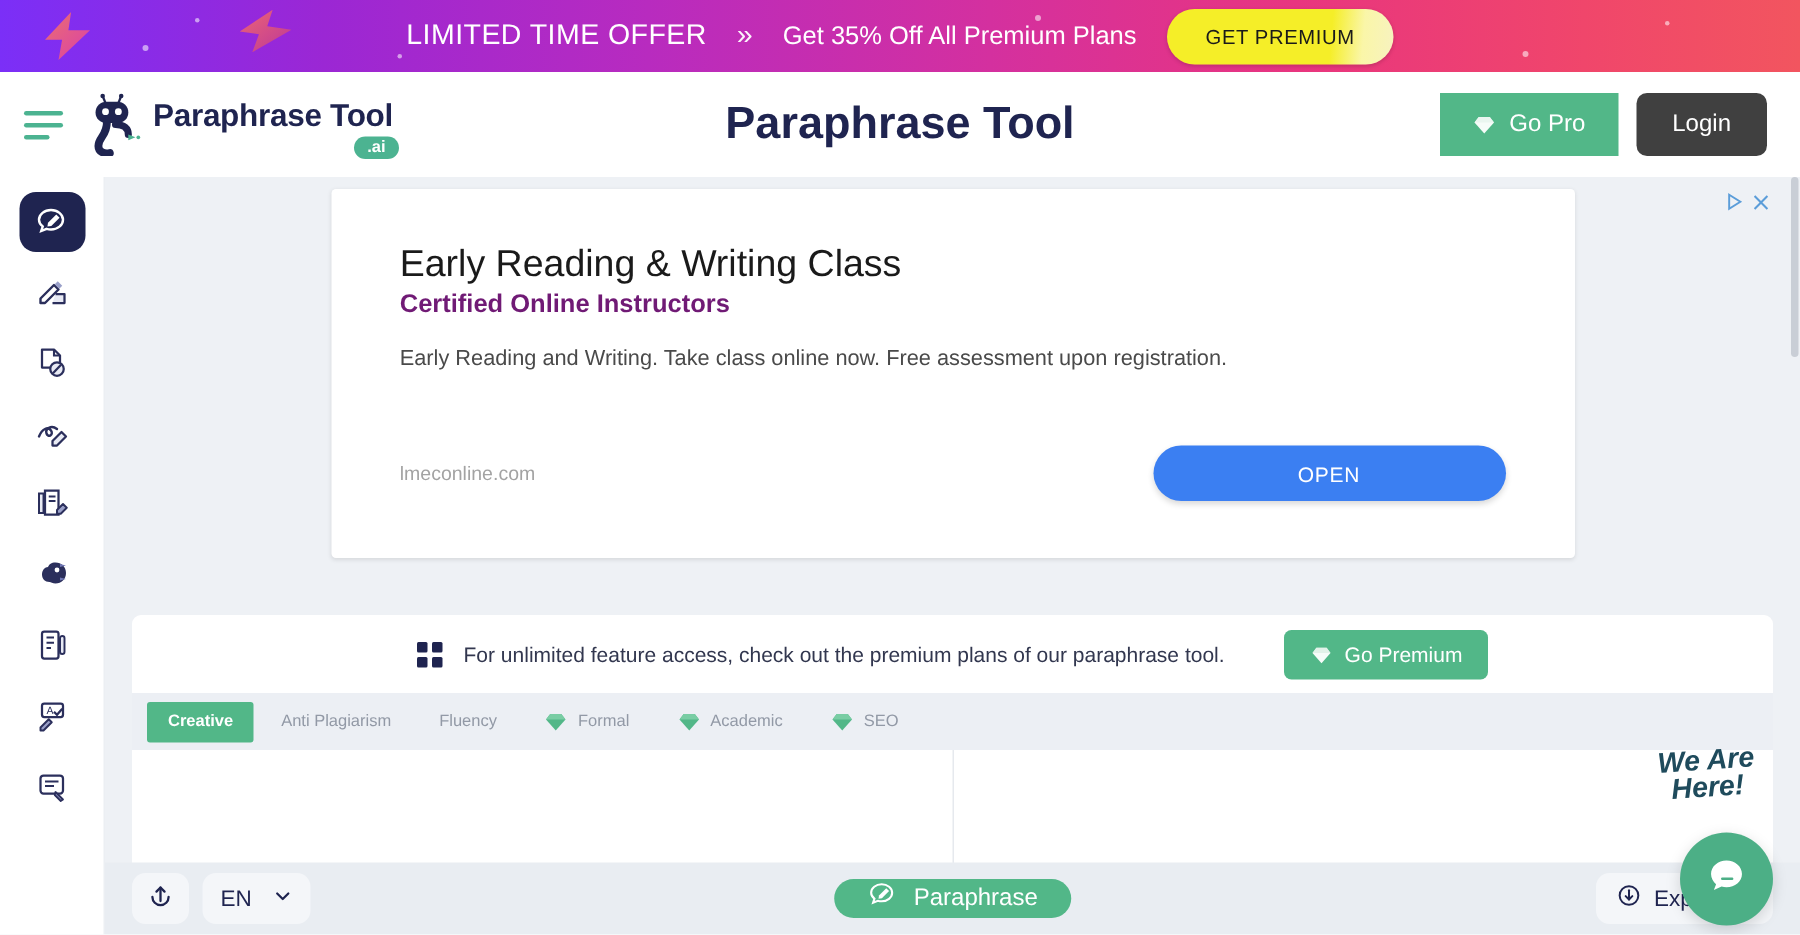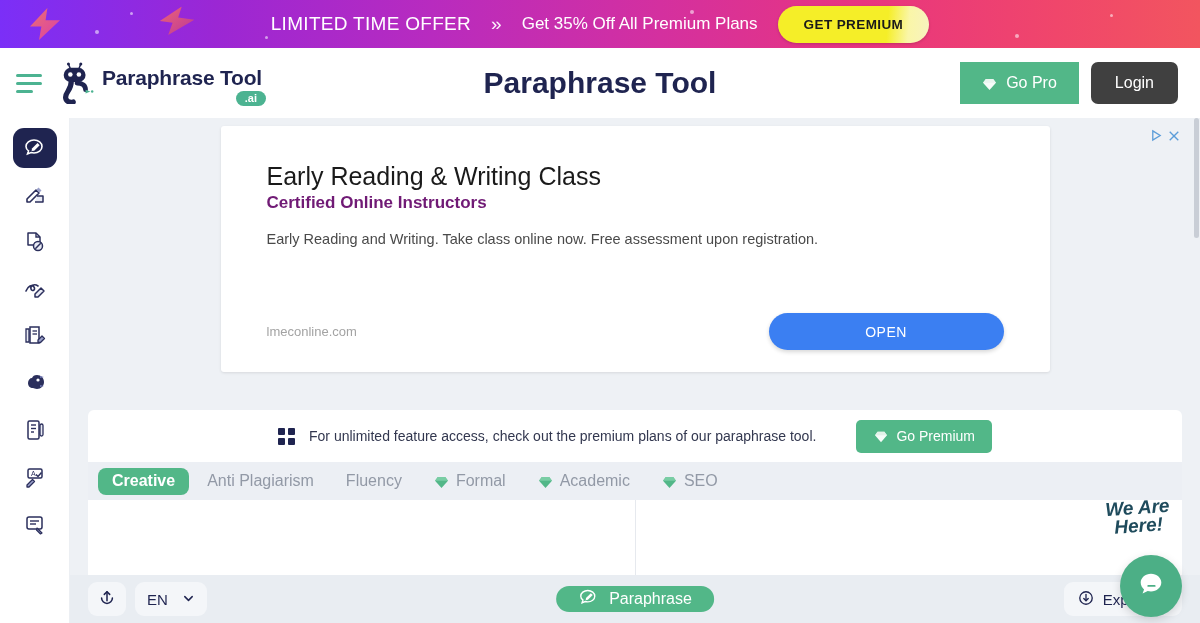--- a/index.html
+++ b/index.html
@@ -27,21 +27,21 @@
     transform: rotate(8deg); }
   .promo .spark { position: absolute; background: rgba(255,255,255,.55); border-radius: 50%; }
   .promo-text { display: flex; align-items: center; gap: 18px; z-index: 2; color: #fff; }
   .promo-lt { font-size: 19px; letter-spacing: .3px; }
   .promo-chev { font-size: 19px; opacity: .95; margin: 0 2px; }
   .promo-sub { font-size: 17px; }
   .get-premium {
     z-index: 2; margin-left: 20px; height: 37px; padding: 8px 26px;
     border: none; border-radius: 19px; cursor: pointer;
     background: linear-gradient(95deg,#f5ee28 0%,#f5ee28 72%,#faf6a8 86%,#f7f2c0 100%);
-    color: #1a1a1a; font-size: 13.5px; font-weight: bold; letter-spacing: .4px;
+    color: #1a1a1a; font-size: 13.5px; font-weight: normal; letter-spacing: .4px;
     font-family: "Liberation Sans", sans-serif;
     display: flex; align-items: center; justify-content: center;
     box-shadow: 0 1px 3px rgba(0,0,0,.18);
   }
 
   
   .header {
     height: 70px; background: #fff; display: flex; align-items: center;
     padding: 0 22px 0 10px; position: relative; z-index: 30;
   }
@@ -102,21 +102,21 @@
   .ad-choices {
     position: absolute; right: 2px; top: 2px; display: flex; gap: 5px; align-items: center;
   }
   .ad-card {
     width: 829px; height: 246px; background: #fff; border-radius: 3px;
     box-shadow: 0 1px 3px rgba(0,0,0,.10); padding: 36px 46px 22px; position: relative;
   }
   .ad-title { font-size: 25px; color: #1a1a1a; font-weight: normal; margin-bottom: 2px; }
   .ad-sub { font-size: 17px; color: #701a75; font-weight: bold; margin-bottom: 18px; }
   .ad-desc { font-size: 14.5px; color: #4a4a4a; }
-  .ad-foot { position: absolute; left: 46px; right: 46px; bottom: 22px; display: flex; align-items: center; }
+  .ad-foot { position: absolute; left: 46px; right: 46px; bottom: 38px; display: flex; align-items: center; }
   .ad-domain { font-size: 13px; color: #a3a3a3; }
   .ad-open {
     margin-left: auto; width: 235px; height: 37px; border: none; border-radius: 19px;
     background: #3b7ff2; color: #fff; font-size: 14px; letter-spacing: .5px; cursor: pointer;
     font-family: "Liberation Sans", sans-serif; box-shadow: 0 2px 4px rgba(0,0,0,.16);
   }
 
   
   .premium-strip {
     margin: 12px 18px 0 18px; height: 52px; background: #fff;
@@ -132,22 +132,22 @@
     display: flex; align-items: center; gap: 8px; font-family: "Liberation Sans", sans-serif;
   }
 
   
   .editor { margin: 0 18px; background: #fff; border-radius: 0; height: 158px; position: relative; }
   .tabs {
     height: 38px; background: #eceff4; display: flex; align-items: center;
     padding: 0 10px; gap: 4px;
   }
   .tab {
-    height: 27px; padding: 0 14px; border-radius: 8px; display: flex; align-items: center; gap: 7px;
-    font-size: 16px; color: #9299a6; cursor: pointer; white-space: nowrap;
+    height: 27px; padding: 0 14px; border-radius: 2px; display: flex; align-items: center; gap: 7px;
+    font-size: 11px; color: #9299a6; cursor: pointer; white-space: nowrap;
   }
   .tab.active { background: #52b788; color: #fff; font-weight: bold; }
   .panes { display: flex; height: 82px; position: relative; }
   .pane { flex: 1; position: relative; }
   .pane-left { border-right: 1px solid #e6e9ee; }
   .textarea {
     width: 100%; height: 100%; border: none; outline: none; resize: none;
     padding: 10px 14px; font-size: 14px; font-family: "Liberation Sans", sans-serif;
     color: #32374f; background: transparent;
   }

